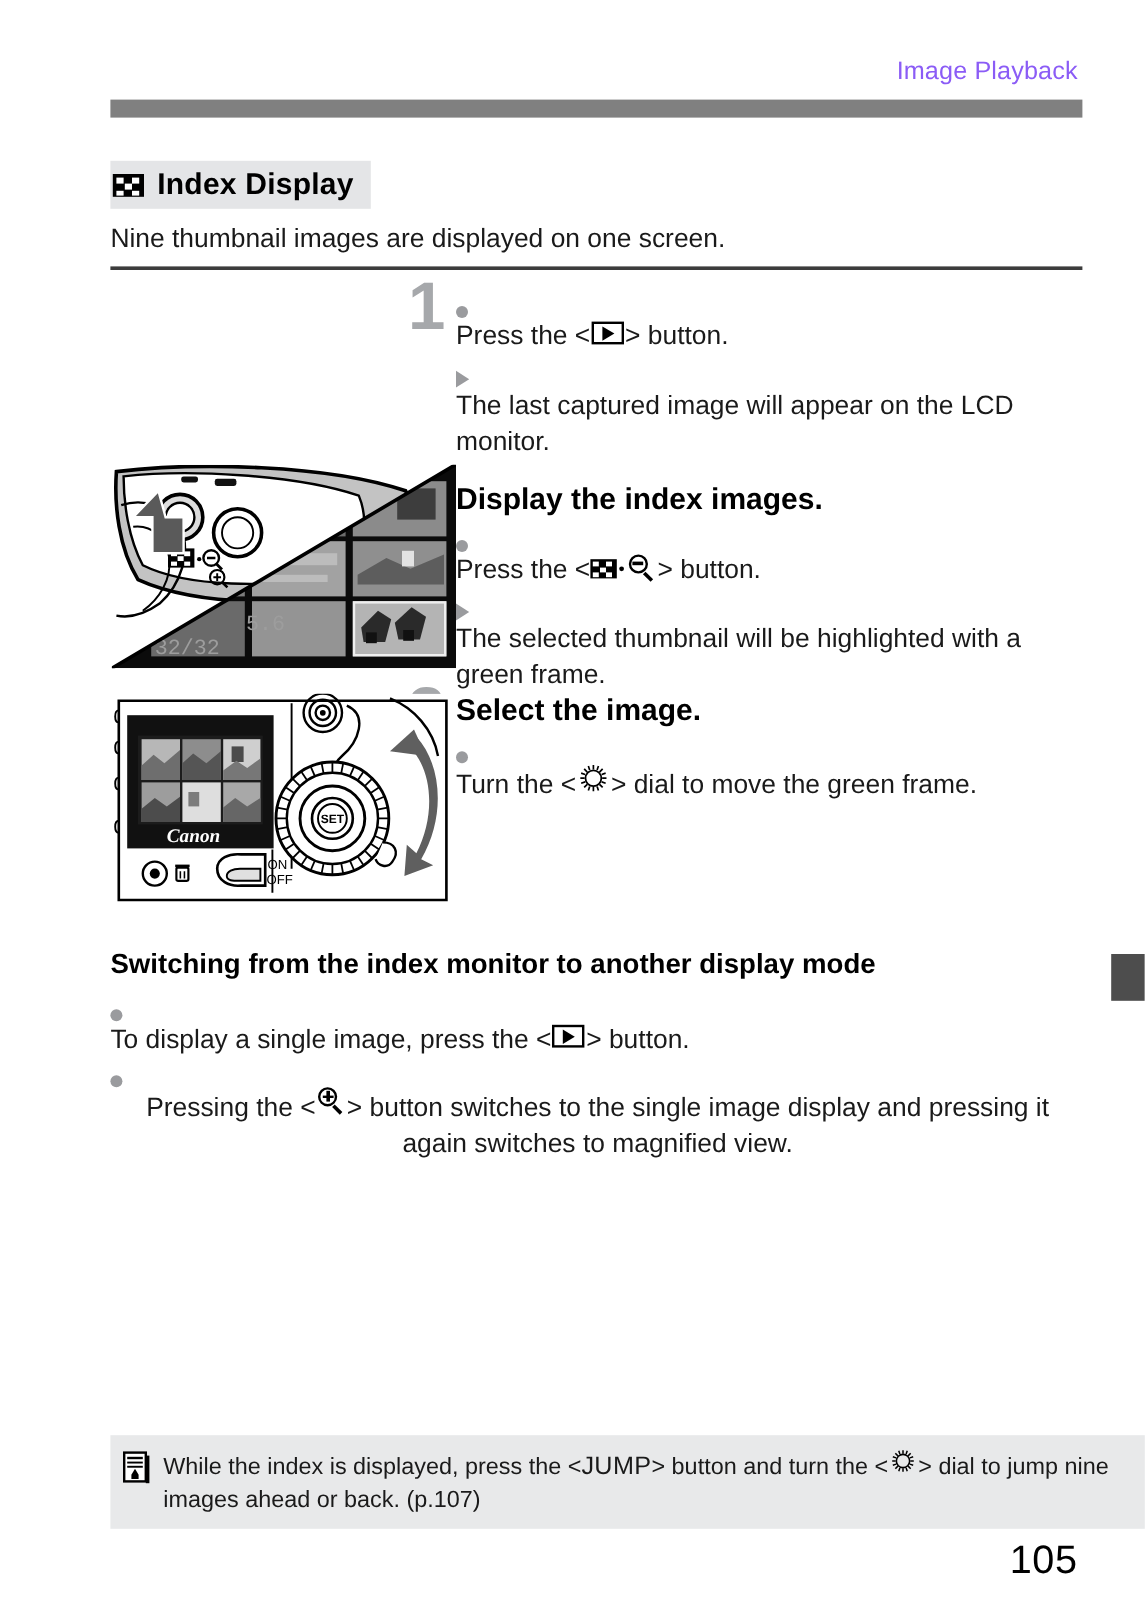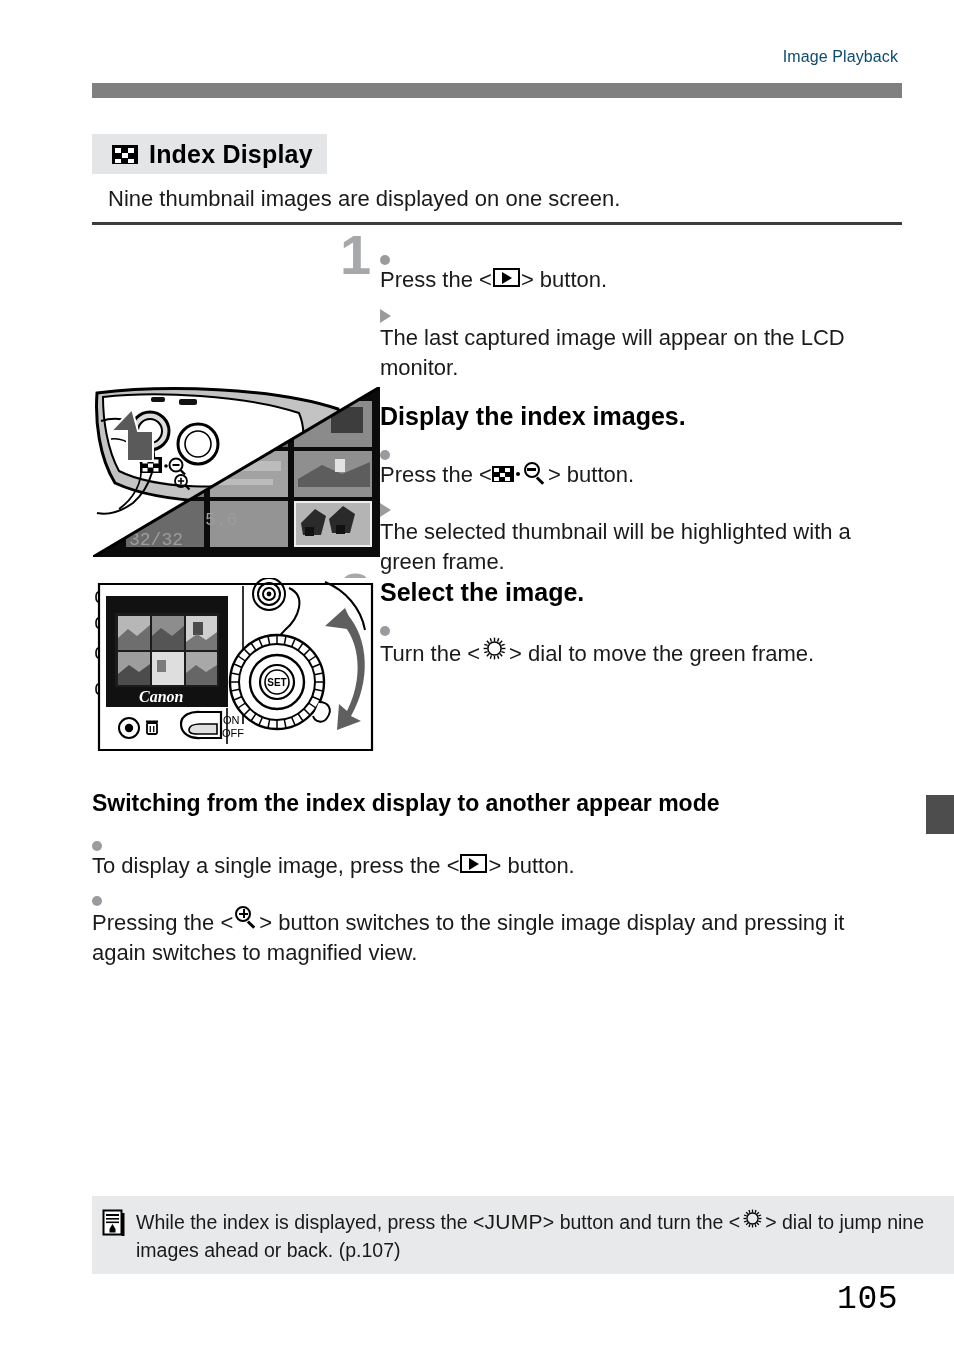--- a/index.html
+++ b/index.html
@@ -14,43 +14,43 @@
     font-family: "Liberation Sans", sans-serif;
     color: #000000;
     overflow: hidden;
   }
 
   
   .running-head {
     position: absolute;
     right: 56px;
     top: 48px;
-    font-size: 16px;
-    color: #0c4a6e;
+    font-size: 21px;
+    color: #8b5cf6;
     letter-spacing: .1px;
   }
   .header-bar {
     position: absolute;
     left: 92px;
     top: 83px;
     width: 810px;
     height: 15px;
     background: #808080;
   }
 
   
   .section-title {
     position: absolute;
     left: 92px;
     top: 134px;
     height: 40px;
     background: #e4e5e7;
     display: flex;
     align-items: center;
-    padding: 0 14px 0 20px;
+    padding: 0 14px 0 2px;
     box-sizing: border-box;
   }
   .section-title .title-text {
     font-size: 25px;
     font-weight: bold;
     letter-spacing: .2px;
     margin-left: 11px;
   }
 
   
@@ -77,21 +77,21 @@
 
   .ico-index.small { width: 22px; height: 16px; }
   .ico-index.small i.a { left:2.5px; top:2.5px; width:5px; height:4px; }
   .ico-index.small i.b { left:13.5px;top:2.5px; width:5px; height:4px; }
   .ico-index.small i.c { left:8px;   top:7px;   width:5px; height:4px; }
   .ico-index.small i.d { left:2.5px; top:11.5px;width:5px; height:3.5px; }
   .ico-index.small i.e { left:13.5px;top:11.5px;width:5px; height:3.5px; }
 
   .intro-line {
     position: absolute;
-    left: 108px;
+    left: 92px;
     top: 186px;
     font-size: 22px;
     color: #1a1a1a;
   }
 
   .rule {
     position: absolute;
     left: 92px;
     top: 222px;
     width: 810px;
@@ -243,20 +243,21 @@
     left: 92px;
     top: 790px;
     font-size: 23px;
     font-weight: bold;
   }
   .sub-list {
     position: absolute;
     left: 92px;
     top: 826px;
     width: 812px;
+    text-align: center;
   }
   .sub-list .bullet-row .mk { width: 32px; }
 
   
   .side-tab {
     position: absolute;
     left: 926px;
     top: 795px;
     width: 28px;
     height: 39px;
@@ -294,21 +295,20 @@
   .ico-dial.sm { width: 21px; height: 21px; }
 
   
   .page-no {
     position: absolute;
     right: 56px;
     top: 1281px;
     font-size: 33px;
     letter-spacing: .5px;
     color: #000;
-    font-family: Liberation Mono, monospace;
   }
 
   
   .fig {
     position: absolute;
     overflow: hidden;
   }
   #fig-step2 { left: 93px; top: 387px; width: 287px; height: 170px; }
   #fig-step3 { left: 93px; top: 578px; width: 285px; height: 178px; }
   .fig svg { display: block; }
@@ -643,21 +643,21 @@
 
     <path d="M226,124 C236,124 240,132 234,140 C230,146 222,144 220,138" fill="#ffffff" stroke="#000" stroke-width="2"></path>
 
     <g fill="#5f5f5f">
       <path d="M254,36 C276,60 278,104 258,138 l10,5 l-24,9 l2,-26 l8,7 C270,102 268,64 248,44 Z"></path>
       <polygon points="252,30 232,48 262,52"></polygon>
     </g>
   </svg>
 </div>
 
-<div class="subsec-head">Switching from the index display to another appear mode</div>
+<div class="subsec-head">Switching from the index monitor to another display mode</div>
 
 <div class="sub-list">
   <div class="bullet-row">
     <span class="mk">
         <span class="dot"></span>
       </span>
     <span class="tx">
       <span>To display a single image, press the &lt;</span><span class="tok">
           <span class="ico-play"></span>
         </span><span>&gt; button.</span>

